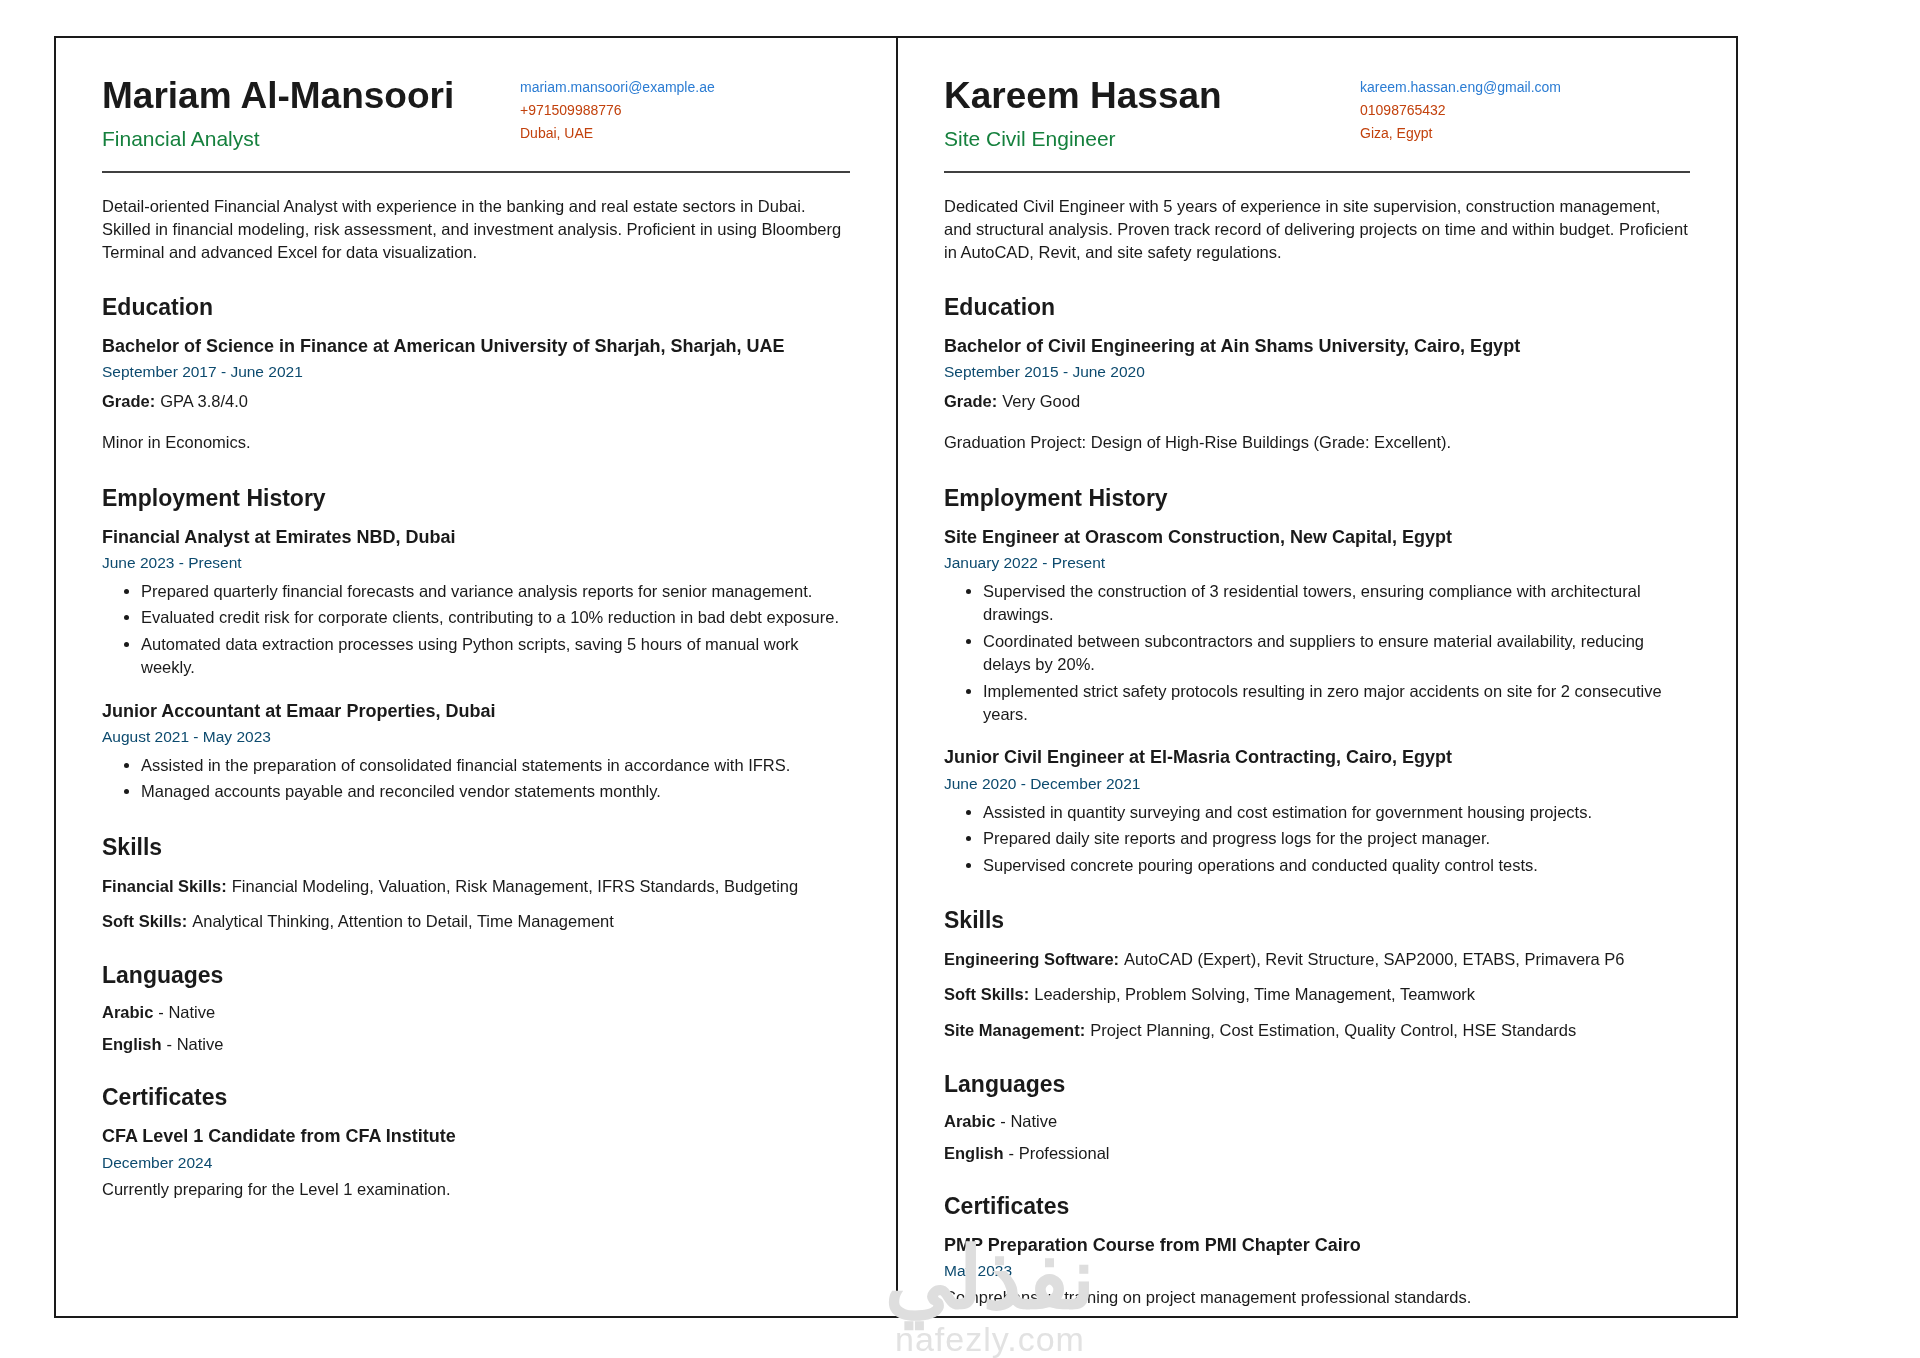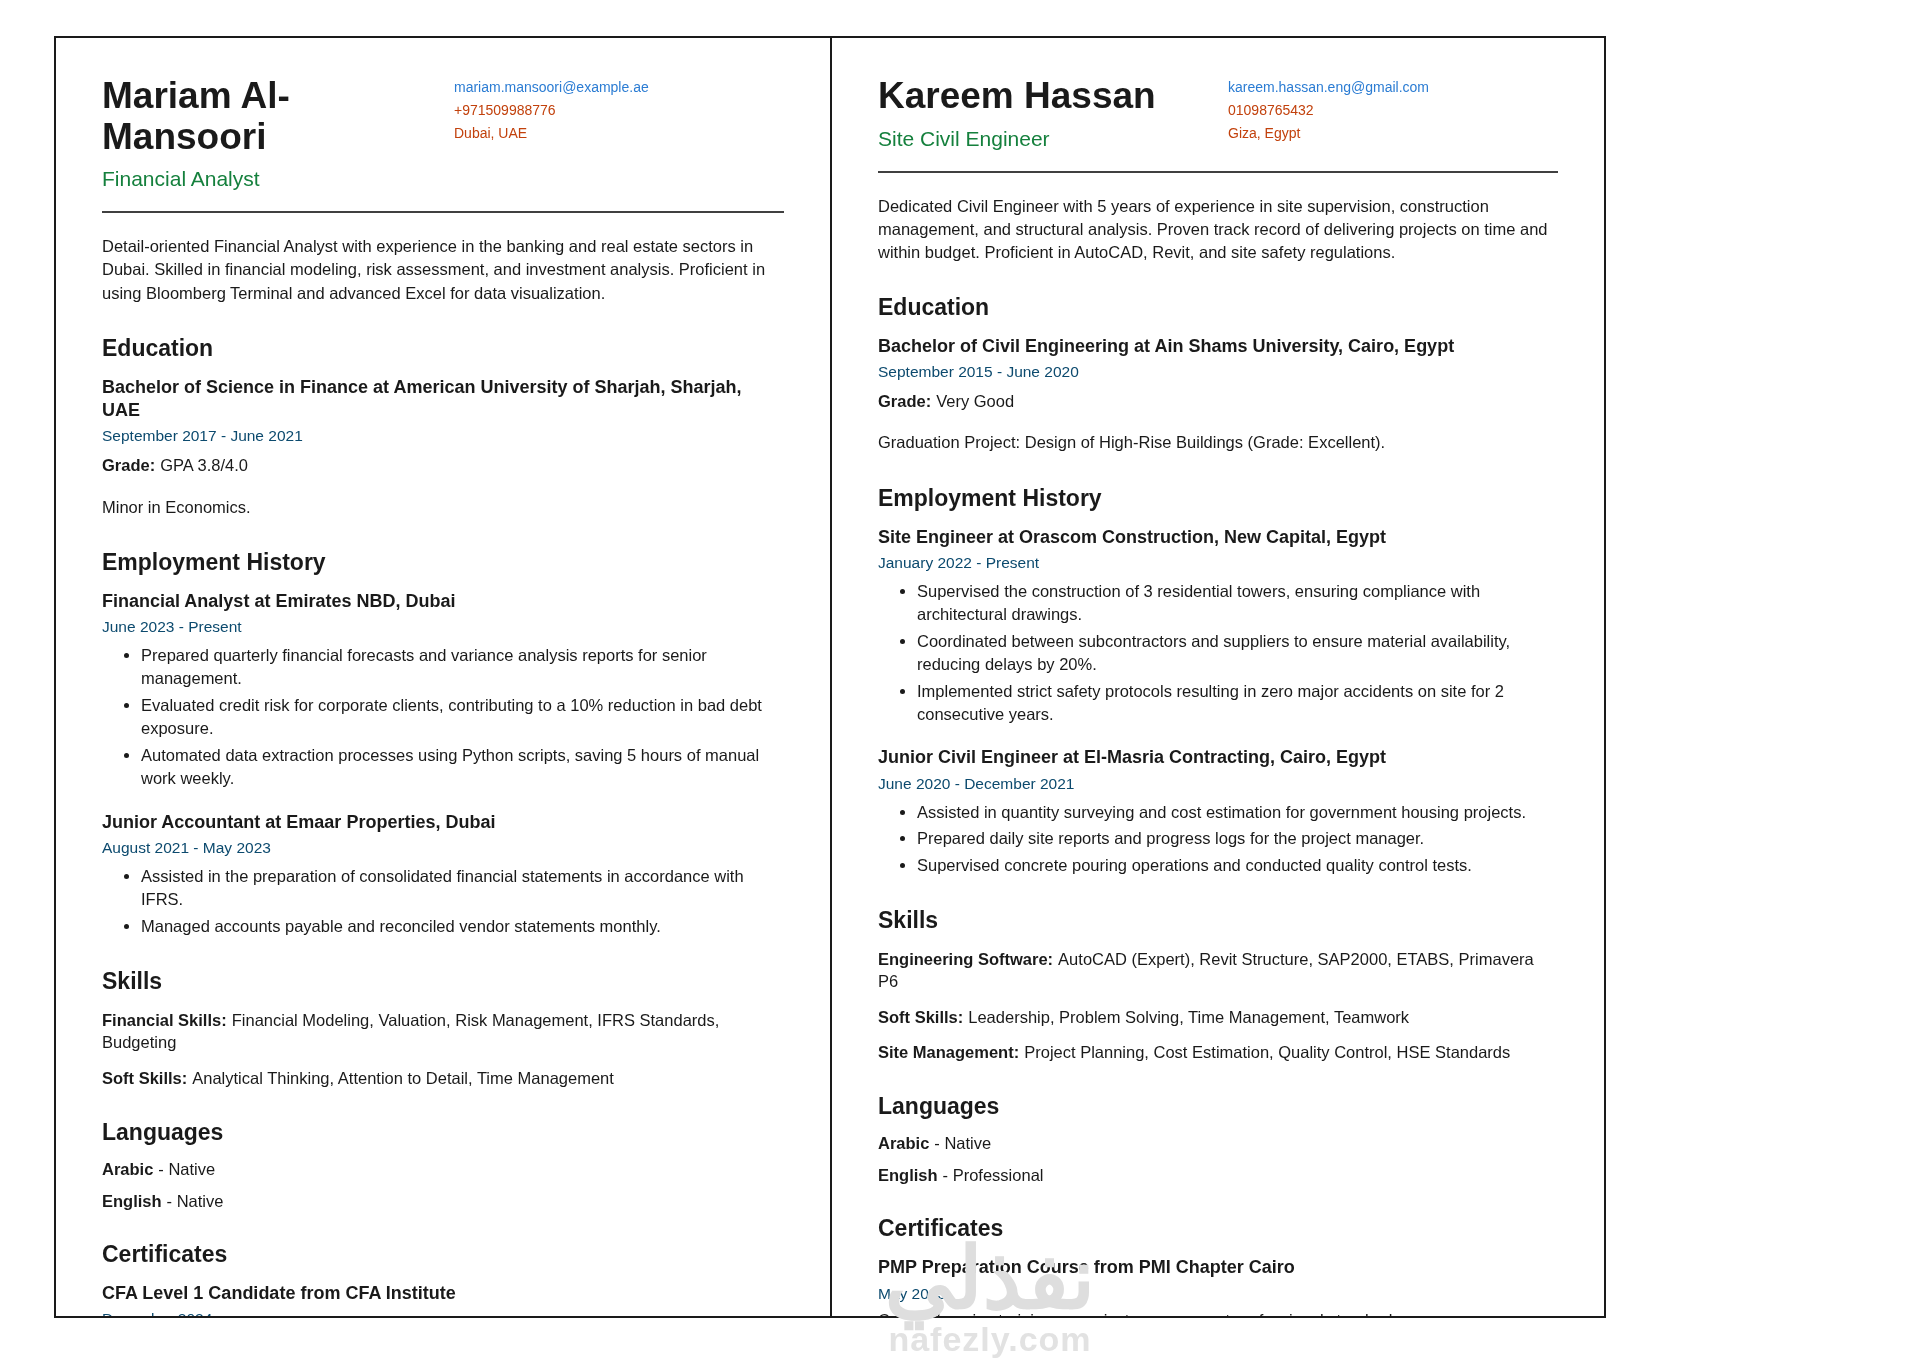--- a/index.html
+++ b/index.html
@@ -1,21 +1,21 @@
 <!DOCTYPE html>
 <html><head>
 <meta charset="utf-8">
 <style>
   * { margin:0; padding:0; box-sizing:border-box; }
   html,body { background:#ffffff; }
   body { font-family:"Liberation Sans", sans-serif; color:#1a1a1a; }
   .canvas { position:relative; width:1920px; height:1358px; background:#fff; overflow:hidden; }
 
   .sheet {
-    position:absolute; left:54px; top:36px; width:1552px; height:1282px;
+    position:absolute; left:54px; top:36px; width:1684px; height:1282px;
     border:2px solid #1a1a1a; background:#fff; display:flex;
   }
   .page { width:50%; height:100%; overflow:hidden; }
   .page.right { border-left:2px solid #1a1a1a; }
   .page-inner { padding:38px 46px 0 46px; }
 
   .header { display:flex; align-items:flex-start; padding-bottom:20px;
             border-bottom:2px solid #404040; }
   .id-block { flex:1 1 auto; }
   .candidate-name { font-size:37px; font-weight:bold; letter-spacing:0; line-height:1.1; }
@@ -43,21 +43,21 @@
   .skill-row { font-size:16.5px; margin-bottom:13px; line-height:1.35; }
   .lang-row { font-size:16.5px; margin-bottom:13px; }
 
   .cert-desc { font-size:16.5px; margin-top:8px; }
 
   .watermark {
     position:absolute; left:990px; bottom:2px; transform:translateX(-50%);
     text-align:center; color:#dedede; z-index:4; pointer-events:none; line-height:1;
   }
   .watermark .logo-ar { font-size:86px; font-weight:bold; display:block; line-height:0.95; }
-  .watermark .domain { font-size:34px; font-weight:bold; letter-spacing:1px; display:block; margin-top:2px; color:#e2e2e2; }
+  .watermark .domain { font-size:34px; font-weight:normal; letter-spacing:1px; display:block; margin-top:2px; color:#e2e2e2; }
 </style>
 </head>
 <body>
 
 <div class="canvas">
   <div class="sheet">
 
     <div class="page left">
       <div class="page-inner">
         <div class="header">

